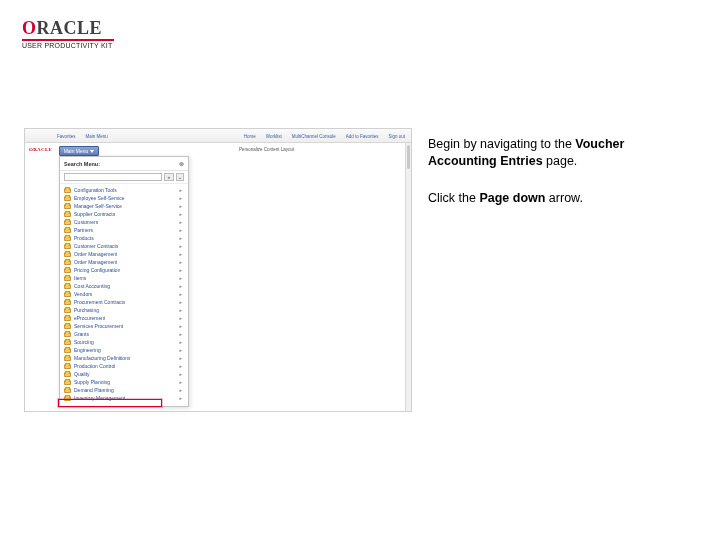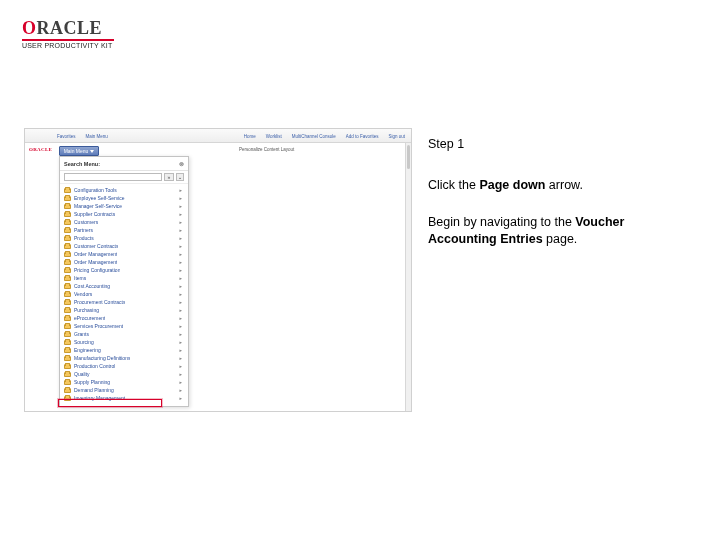--- a/index.html
+++ b/index.html
@@ -71,26 +71,25 @@
 <div class="page">
 
   <div class="logo-block">
     <div class="logo"><span class="o">O</span><span class="rest">RACLE</span></div>
     <div class="logo-line"></div>
     <div class="upk">USER PRODUCTIVITY KIT</div>
   </div>
 
 
   <div class="instr">
-    <div class="step">Step 1</div>
+    <div class="para">
+      <span>Begin by navigating to the </span><b>Voucher Accounting Entries</b><span> page.</span>
+    </div>
     <div class="para">
       <span>Click the </span><b>Page down</b><span> arrow.</span>
-    </div>
-    <div class="para">
-      <span>Begin by navigating to the </span><b>Voucher Accounting Entries</b><span> page.</span>
     </div>
   </div>
 
   <div class="shot">
     <div class="banner"></div>
 
     <div class="nav">
       <span class="item">Favorites</span>
       <span class="item">Main Menu</span>
       <span class="spacer"></span>

